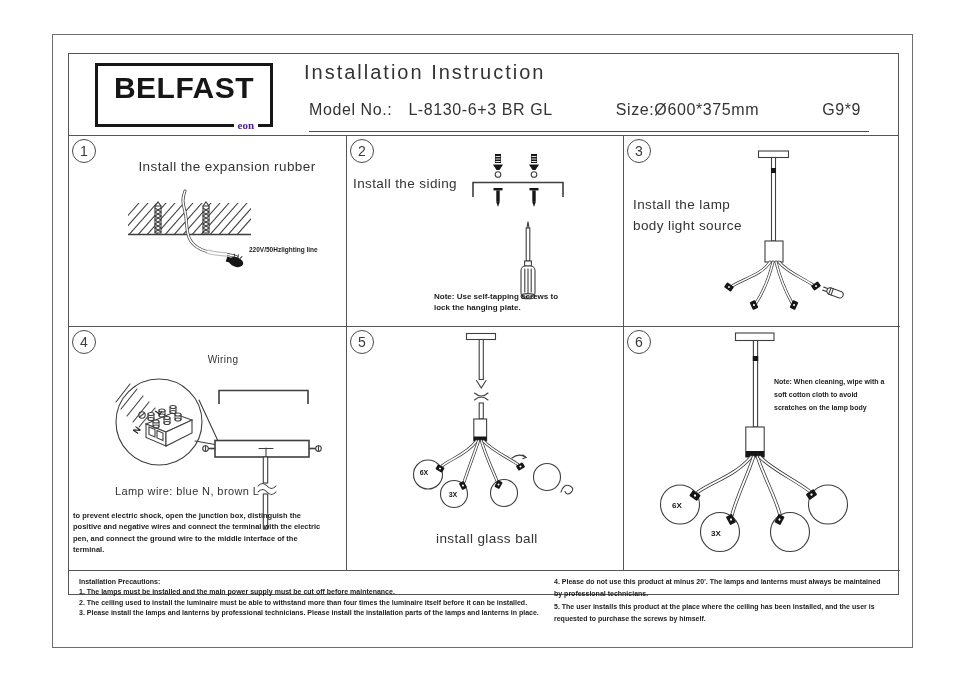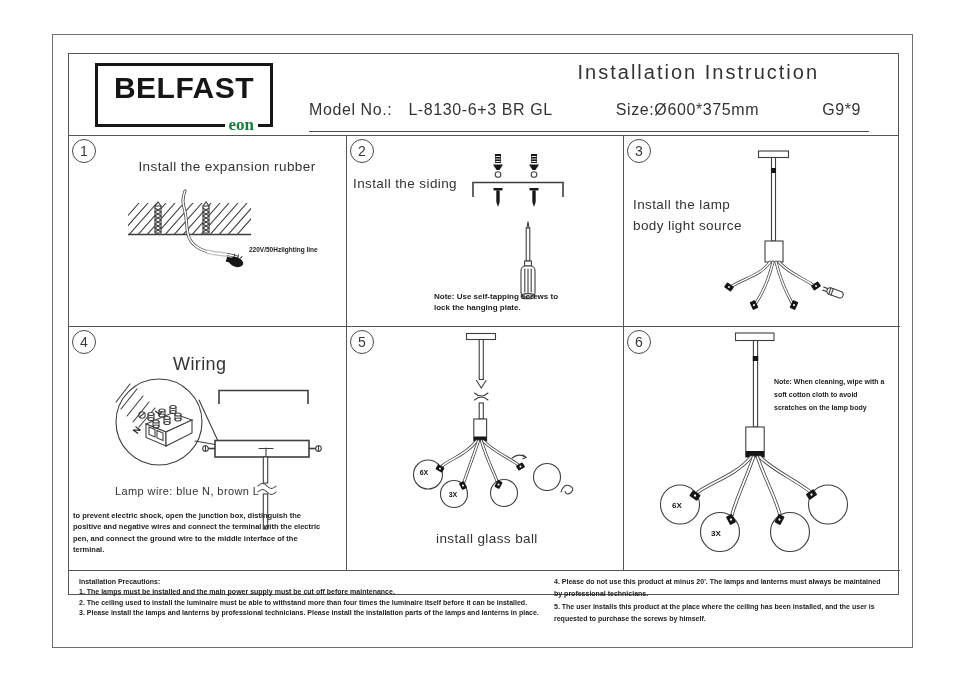--- a/index.html
+++ b/index.html
@@ -10,22 +10,22 @@
   .sheet{position:absolute;left:68px;top:53px;width:831px;height:542px;
         border:1.2px solid #555;box-sizing:border-box;background:#fff;}
 
   
   .header{position:relative;height:82px;border-bottom:1.2px solid #555;box-sizing:border-box;}
   .logo-box{position:absolute;left:26px;top:9px;width:178px;height:64px;
         border:3px solid #161616;box-sizing:border-box;text-align:center;}
   .logo-text{font-size:30px;font-weight:bold;letter-spacing:.5px;color:#161616;
         margin-top:7px;line-height:1;}
   .logo-eon{position:absolute;right:12px;bottom:-6px;background:#fff;padding:0 4px;
-        font-family:"Liberation Serif",serif;font-size:17px;font-weight:600;color:#15803d;line-height:10px;}
-  .header-title{position:absolute;left:235px;top:7px;width:515px;text-align:right;
+        font-family:"Liberation Serif",serif;font-size:11px;font-weight:600;color:#4c1d95;line-height:10px;}
+  .header-title{position:absolute;left:235px;top:7px;width:515px;text-align:left;
         font-size:20px;letter-spacing:2px;color:#333;}
   .model-line{position:absolute;left:240px;top:47px;width:560px;display:flex;align-items:baseline;
         border-bottom:1.3px solid #4a4a4a;padding-bottom:12px;font-size:16px;letter-spacing:.6px;color:#333;}
   .ml-value{margin-left:16px;}
   .ml-size{margin-left:auto;}
   .ml-spec{margin-left:auto;margin-right:8px;text-align:right;}
 
   
   .grid{display:grid;grid-template-columns:278px 277px 276px;grid-template-rows:191px 244px;}
   .panel{position:relative;border-right:1.1px solid #555;border-bottom:1.1px solid #555;
@@ -224,21 +224,21 @@
             <line class="ln" x1="3" y1="-3.4" x2="3" y2="3.4"></line>
             <line class="ln" x1="5.5" y1="-3.4" x2="5.5" y2="3.4"></line>
             <line class="ln" x1="0" y1="-1.6" x2="-4" y2="-1.6"></line>
             <line class="ln" x1="0" y1="1.6" x2="-4" y2="1.6"></line>
           </g>
         </svg>
       </div>
 
       <div class="panel">
         <div class="badge">4</div>
-        <div class="p-title" style="left:104px;top:27px;width:100px;text-align:left;font-size:18px;">Wiring</div>
+        <div class="p-title" style="left:104px;top:27px;width:100px;text-align:center;font-size:10px;">Wiring</div>
         <div class="tiny-label rot" style="left:84px;top:84px;font-size:9px;transform:rotate(-55deg);">L</div>
         <div class="tiny-label rot" style="left:62px;top:103px;font-size:9px;transform:rotate(-55deg);">N</div>
         <div class="p-title" style="left:37px;top:158px;font-size:11px;padding-left:9px;">Lamp wire: blue N, brown L</div>
         <div class="small-note" style="left:4px;top:183px;line-height:11.4px;">
           <div>to prevent electric shock, open the junction box, distinguish the</div>
           <div>positive and negative wires and connect the terminal with the electric</div>
           <div>pen, and connect the ground wire to the middle interface of the</div>
           <div>terminal.</div>
         </div>
         <svg width="278" height="244" viewBox="0 0 278 244">

